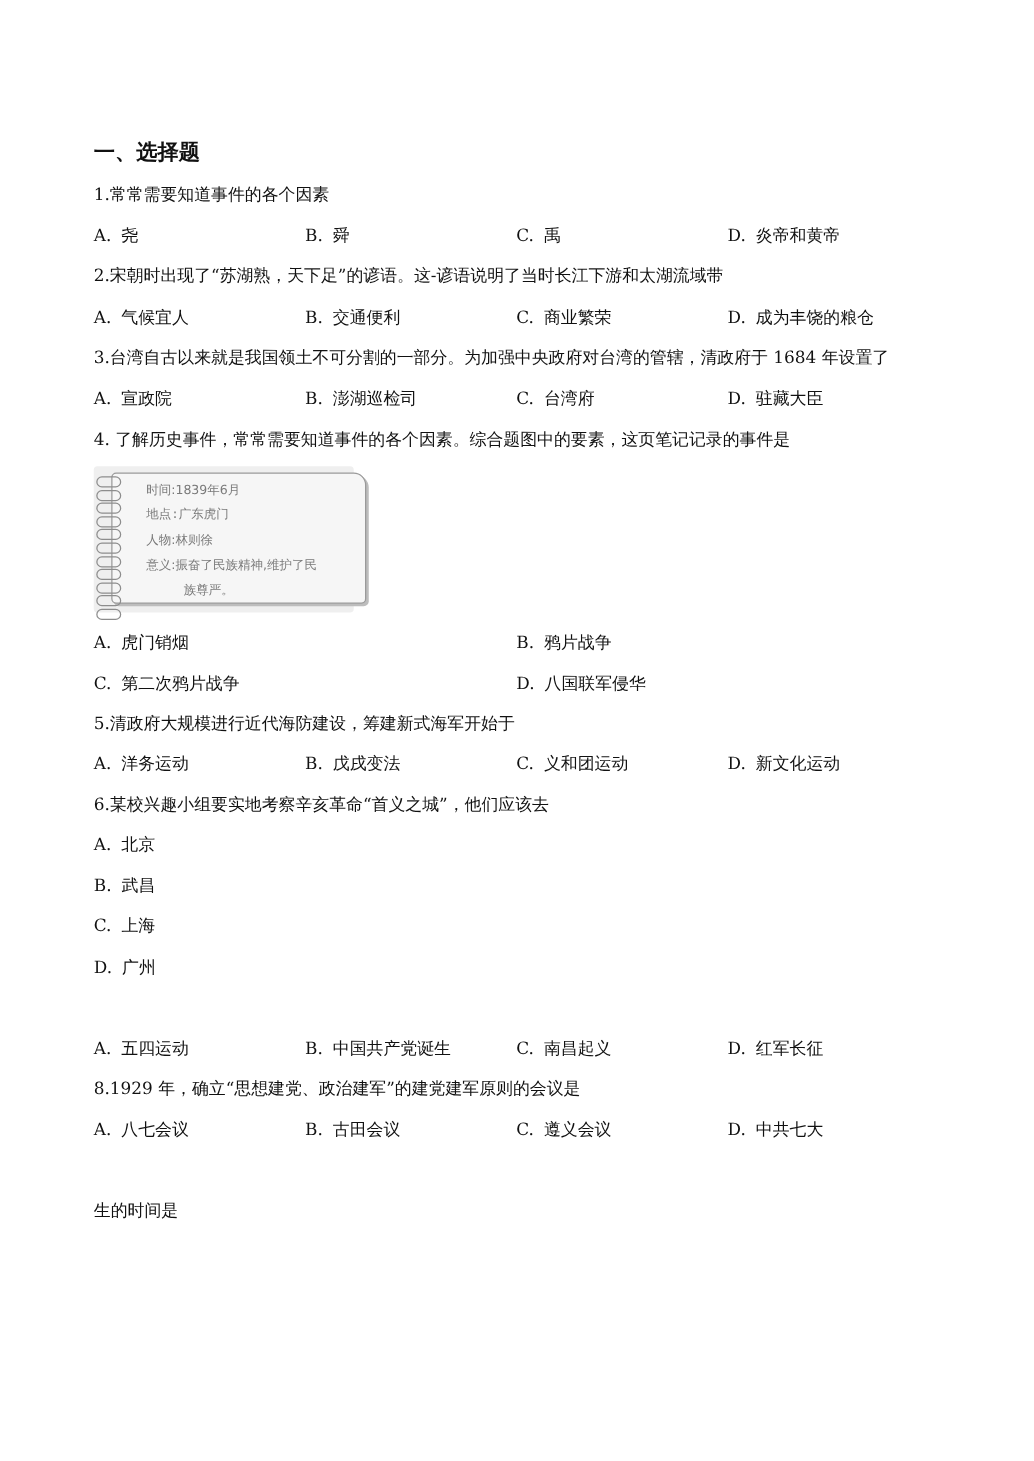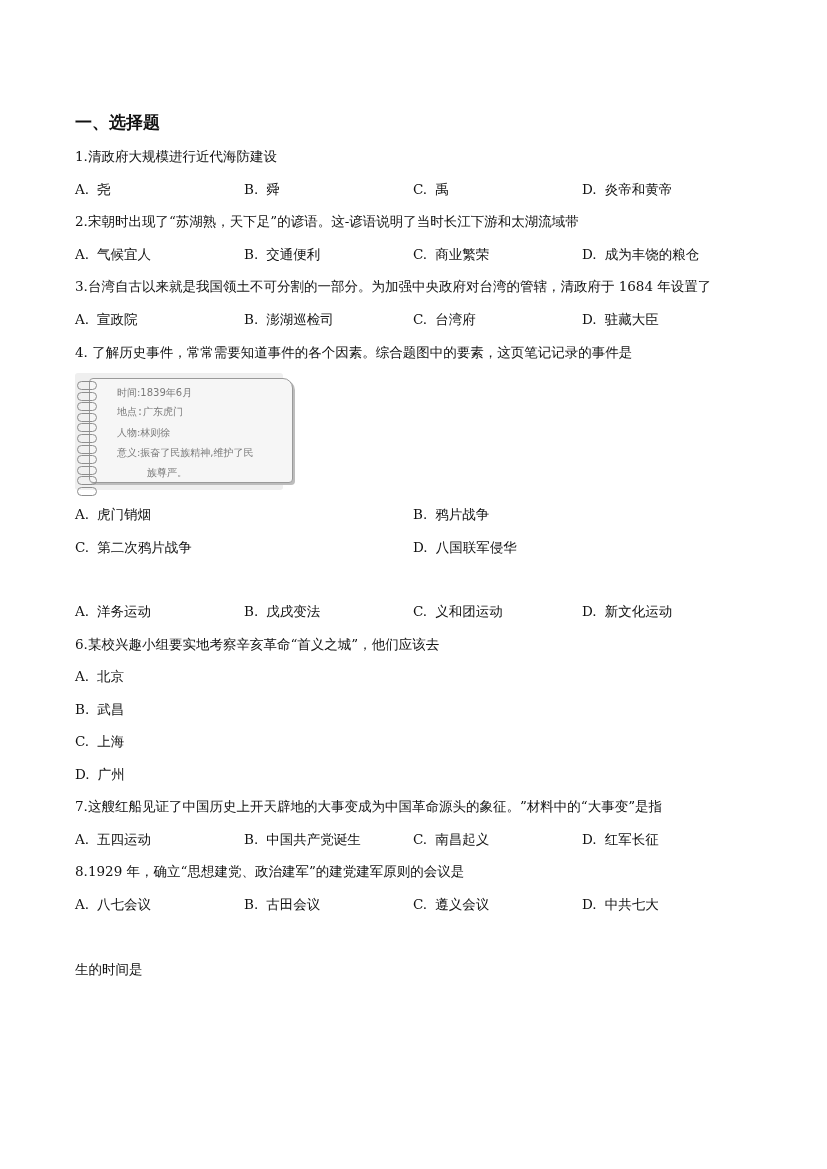--- a/index.html
+++ b/index.html
@@ -24,21 +24,21 @@
   .nb-text { position: absolute; left: 42px; font-size: 10px; color: #7a7a7a; line-height: 13px;
              font-family: "DejaVu Sans", sans-serif; white-space: nowrap; }
 </style>
 </head>
 <body>
 
 <div class="page">
 
   <div class="section">一、选择题</div>
 
-  <div class="line" style="top:147px;"><span>1.</span><span>清政府大规模进行近代海防建设</span></div>
+  <div class="line" style="top:147px;"><span>1.</span><span>常常需要知道事件的各个因素</span></div>
   <div class="opt colA" style="top:180px;"><span class="lbl">A.</span><span>尧</span></div>
   <div class="opt colB" style="top:180px;"><span class="lbl">B.</span><span>舜</span></div>
   <div class="opt colC" style="top:180px;"><span class="lbl">C.</span><span>禹</span></div>
   <div class="opt colD" style="top:180px;"><span class="lbl">D.</span><span>炎帝和黄帝</span></div>
 
   <div class="line" style="top:212px;"><span>2.</span><span>宋朝时出现了“苏湖熟，天下足”的谚语。这-谚语说明了当时长江下游和太湖流域带</span></div>
   <div class="opt colA" style="top:245px;"><span class="lbl">A.</span><span>气候宜人</span></div>
   <div class="opt colB" style="top:245px;"><span class="lbl">B.</span><span>交通便利</span></div>
   <div class="opt colC" style="top:245px;"><span class="lbl">C.</span><span>商业繁荣</span></div>
   <div class="opt colD" style="top:245px;"><span class="lbl">D.</span><span>成为丰饶的粮仓</span></div>
@@ -71,32 +71,32 @@
     <div class="nb-text" style="top:53px;">人物:林则徐</div>
     <div class="nb-text" style="top:73px;">意义:振奋了民族精神,维护了民</div>
     <div class="nb-text" style="top:93px; left:72px;">族尊严。</div>
   </div>
 
   <div class="opt colA" style="top:505px;"><span class="lbl">A.</span><span>虎门销烟</span></div>
   <div class="opt col2B" style="top:505px;"><span class="lbl">B.</span><span>鸦片战争</span></div>
   <div class="opt colA" style="top:538px;"><span class="lbl">C.</span><span>第二次鸦片战争</span></div>
   <div class="opt col2B" style="top:538px;"><span class="lbl">D.</span><span>八国联军侵华</span></div>
 
+  <div class="line" style="top:570px;"><span>5.</span><span>清政府大规模进行近代海防建设，筹建新式海军开始于</span></div>
   <div class="opt colA" style="top:602px;"><span class="lbl">A.</span><span>洋务运动</span></div>
   <div class="opt colB" style="top:602px;"><span class="lbl">B.</span><span>戊戌变法</span></div>
   <div class="opt colC" style="top:602px;"><span class="lbl">C.</span><span>义和团运动</span></div>
   <div class="opt colD" style="top:602px;"><span class="lbl">D.</span><span>新文化运动</span></div>
 
   <div class="line" style="top:635px;"><span>6.</span><span>某校兴趣小组要实地考察辛亥革命“首义之城”，他们应该去</span></div>
   <div class="opt colA" style="top:667px;"><span class="lbl">A.</span><span>北京</span></div>
   <div class="opt colA" style="top:700px;"><span class="lbl">B.</span><span>武昌</span></div>
   <div class="opt colA" style="top:732px;"><span class="lbl">C.</span><span>上海</span></div>
   <div class="opt colA" style="top:765px;"><span class="lbl">D.</span><span>广州</span></div>
 
-  <div class="line" style="top:797px;"><span>7.</span><span>这艘红船见证了中国历史上开天辟地的大事变成为中国革命源头的象征。”材料中的“大事变”是指</span></div>
   <div class="opt colA" style="top:830px;"><span class="lbl">A.</span><span>五四运动</span></div>
   <div class="opt colB" style="top:830px;"><span class="lbl">B.</span><span>中国共产党诞生</span></div>
   <div class="opt colC" style="top:830px;"><span class="lbl">C.</span><span>南昌起义</span></div>
   <div class="opt colD" style="top:830px;"><span class="lbl">D.</span><span>红军长征</span></div>
 
   <div class="line" style="top:862px;"><span>8.</span><span>1929 年，确立“思想建党、政治建军”的建党建军原则的会议是</span></div>
   <div class="opt colA" style="top:895px;"><span class="lbl">A.</span><span>八七会议</span></div>
   <div class="opt colB" style="top:895px;"><span class="lbl">B.</span><span>古田会议</span></div>
   <div class="opt colC" style="top:895px;"><span class="lbl">C.</span><span>遵义会议</span></div>
   <div class="opt colD" style="top:895px;"><span class="lbl">D.</span><span>中共七大</span></div>

